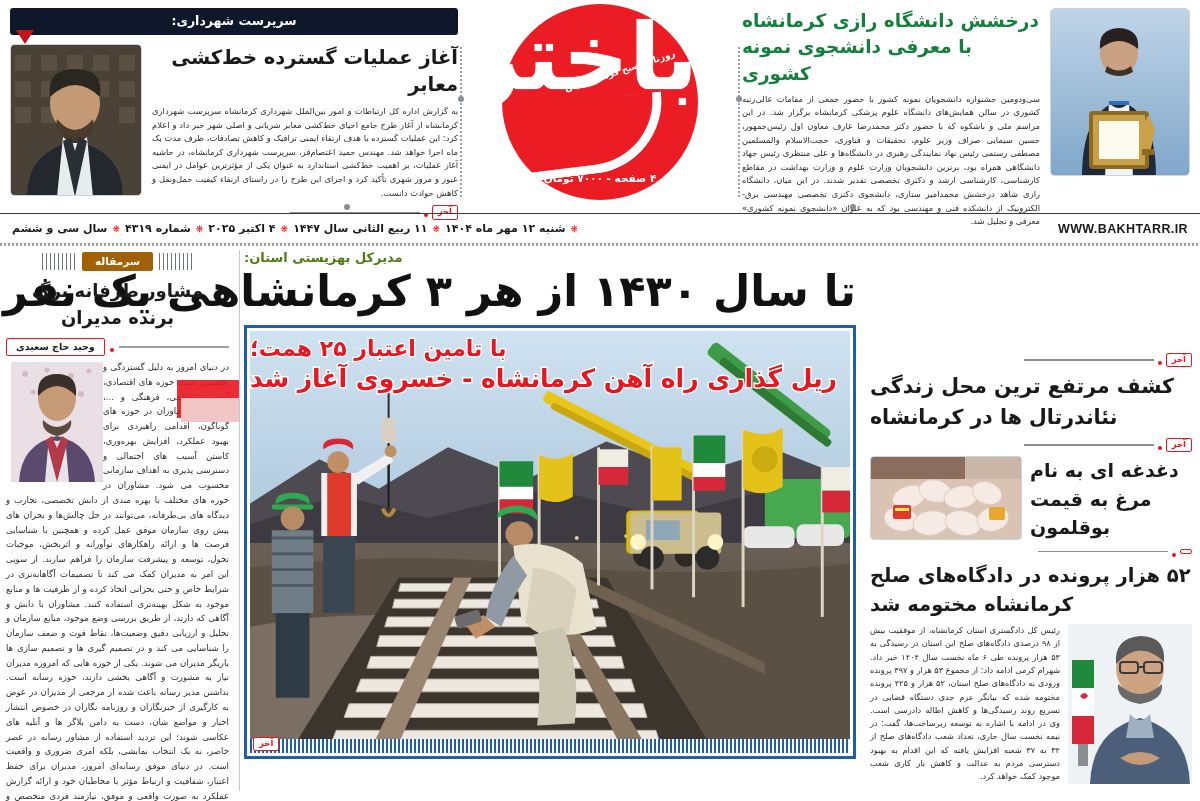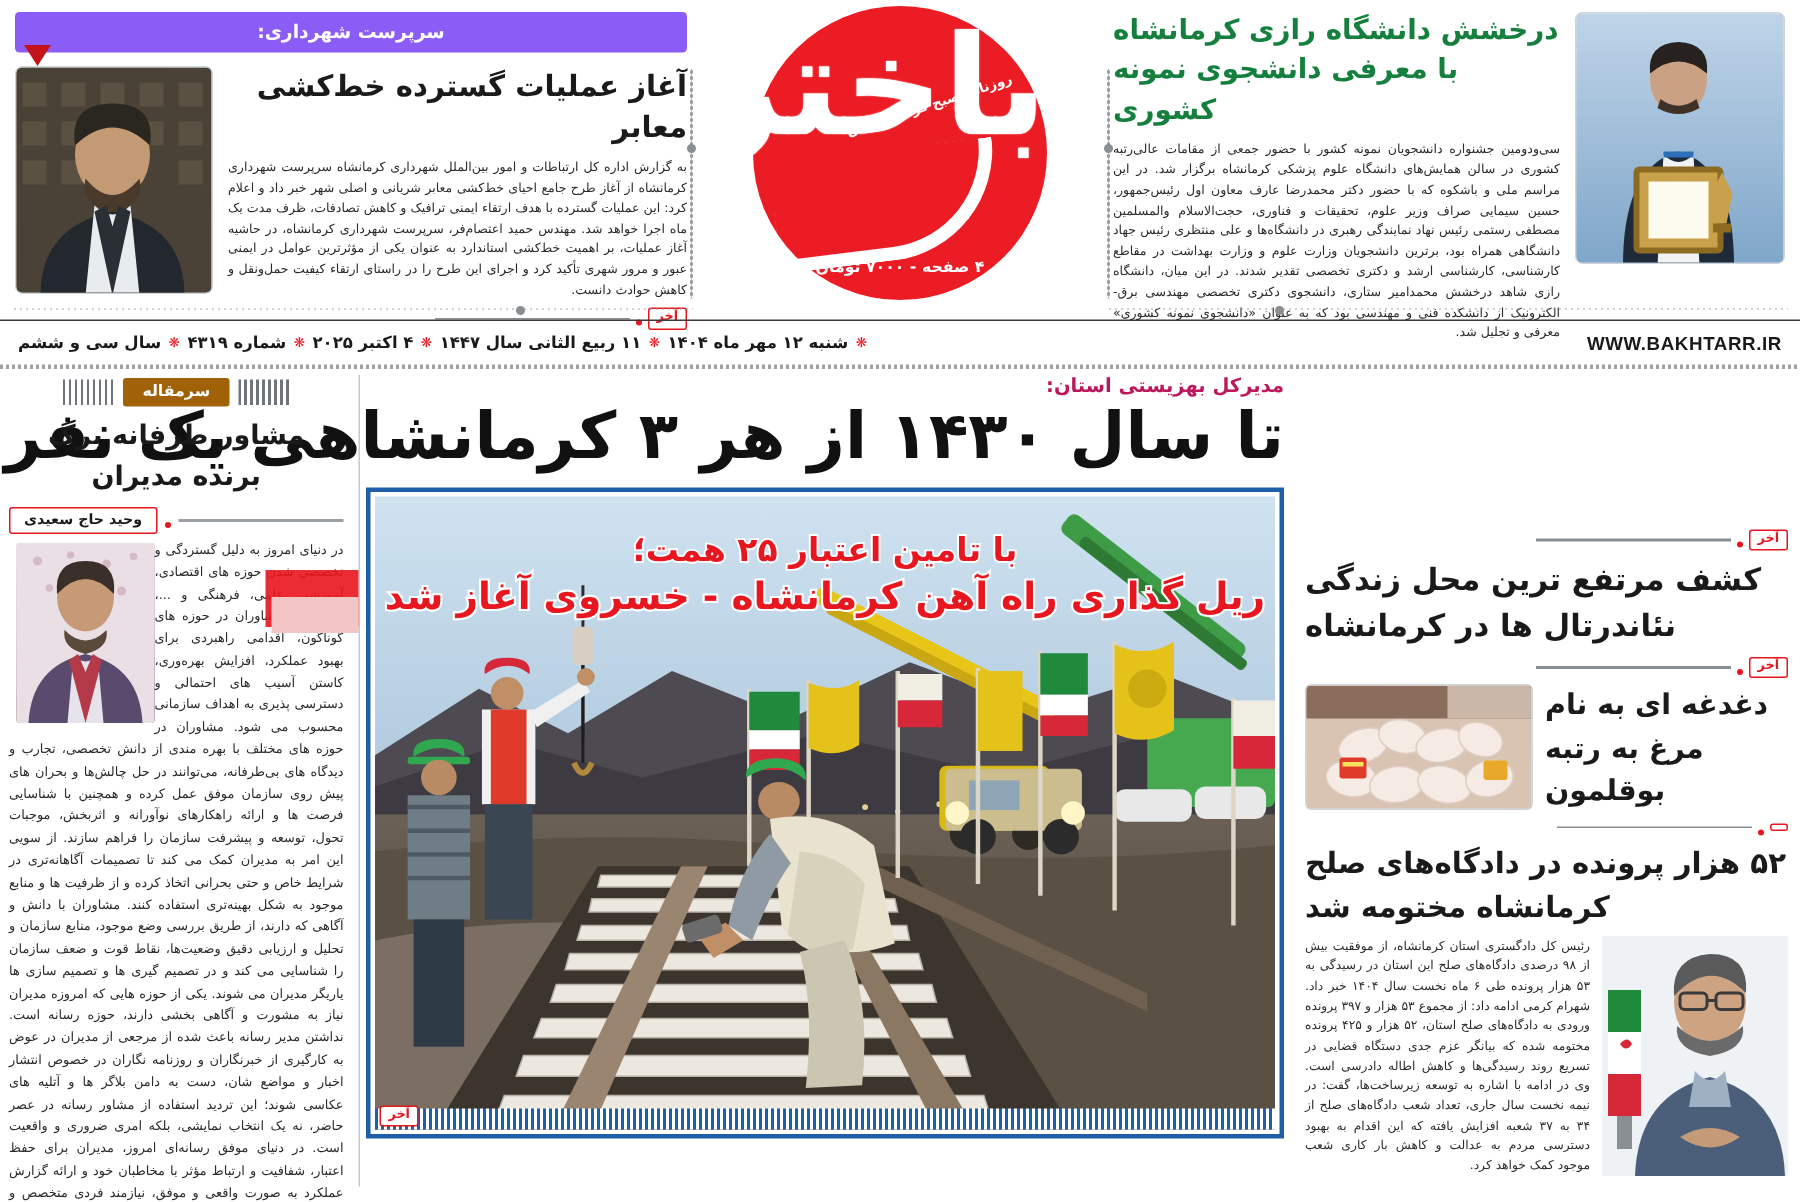--- a/index.html
+++ b/index.html
@@ -24,21 +24,21 @@
   .top-section {
     position: relative;
     width: 1200px;
     height: 213px;
     display: flex;
     flex-direction: row;
   }
 
   
   .red-banner {
-    background: #8b5cf6;
+    background: #0f172a;
     color: #ffffff;
     font-size: 12.5px;
     font-weight: bold;
     text-align: center;
     padding: 5px 14px 6px 14px;
     line-height: 1.25;
     border-radius: 3px;
     position: relative;
     white-space: nowrap;
     overflow: hidden;
@@ -306,24 +306,24 @@
   }
 
   
   .col-center {
     width: 620px;
     flex: 0 0 620px;
     padding: 0 4px;
     position: relative;
   }
   .kicker {
-    text-align: right;
+    text-align: left;
     font-size: 13px;
     font-weight: bold;
-    color: #be185d;
+    color: #4d7c0f;
     margin-bottom: 2px;
   }
   .mega-head {
     font-size: 43px;
     font-weight: bold;
     color: #111111;
     line-height: 1.16;
     text-align: center;
     white-space: nowrap;
     letter-spacing: -1px;
@@ -338,22 +338,22 @@
   }
   .hero-photo {
     width: 100%; height: 100%;
     position: relative;
     overflow: hidden;
     background:
       linear-gradient(180deg,#cfe0ef 0%,#b9d2e6 22%,#8096a5 38%,#4a4038 56%,#9c8b72 78%,#8a7a63 100%);
   }
   .hero-overlay {
     position: absolute;
-    top: 23px; left: 0; right: 0;
-    text-align: center;
+    top: 4px; left: 0; right: 0;
+    text-align: left;
     z-index: 6;
   }
   .hero-kicker {
     font-size: 22px;
     font-weight: bold;
     color: #e8161f;
     -webkit-text-stroke: 2.5px #ffffff;
     paint-order: stroke fill;
     line-height: 1.3;
   }
@@ -594,21 +594,21 @@
               <ellipse cx="32" cy="62" rx="17" ry="12" transform="rotate(10 32 62)"></ellipse>
               <ellipse cx="62" cy="66" rx="18" ry="12" transform="rotate(-8 62 66)"></ellipse>
               <ellipse cx="94" cy="66" rx="18" ry="12" transform="rotate(14 94 66)"></ellipse>
               <ellipse cx="124" cy="62" rx="16" ry="12" transform="rotate(-14 124 62)"></ellipse>
             </g>
             <rect x="24" y="48" width="18" height="14" rx="2" fill="#e03b2a"></rect>
             <rect x="26" y="51" width="14" height="3" fill="#f8e45a"></rect>
             <rect x="120" y="50" width="16" height="13" rx="2" fill="#e8a92a"></rect>
           </svg>
         </div>
-        <div class="sub-head" style="flex:1 1 auto;font-size:19px;">دغدغه ای به نام مرغ به رتبه بوقلمون</div>
+        <div class="sub-head" style="flex:1 1 auto;font-size:19px;">دغدغه ای به نام مرغ به قیمت بوقلمون</div>
       </div>
 
       <div class="akhar-row">
         <div class="akhar-badge"></div>
         <div class="akhar-dot"></div>
         <div class="akhar-line"></div>
       </div>
 
       <div class="sub-head" style="font-size:19.5px;">۵۲ هزار پرونده در دادگاه‌های صلح کرمانشاه مختومه شد</div>
 

